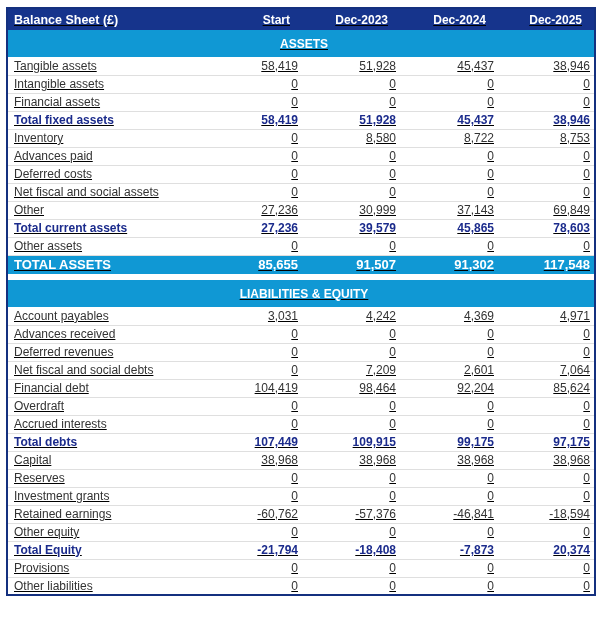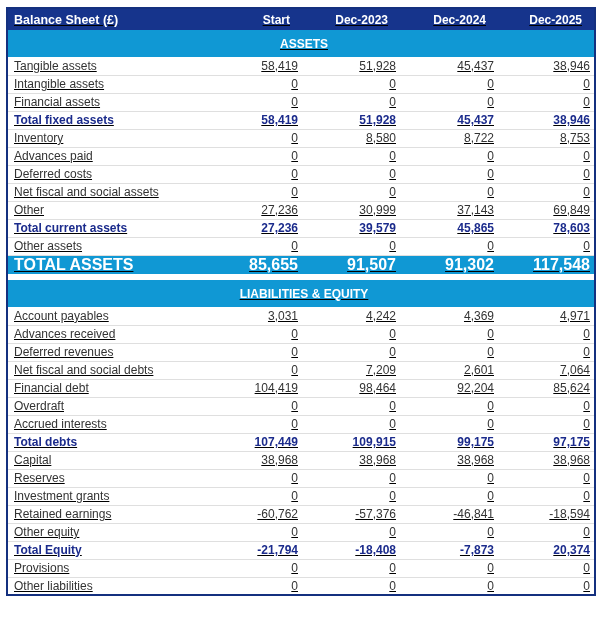--- a/index.html
+++ b/index.html
@@ -56,21 +56,21 @@
     background: #ffffff;
     border-bottom: 1px solid var(--row-divider);
   }
   tr.data-row td.label { text-align: left; padding-left: 6px; }
   tr.data-row td.val { text-align: right; padding-right: 4px; }
   tr.data-row.bold td { color: var(--total-text); font-weight: bold; }
   tr.total-row td {
     background: var(--band-bg);
     color: #ffffff;
     font-weight: bold;
-    font-size: 16px;
+    font-size: 13px;
     height: 19px;
   }
   tr.total-row td.label { text-align: left; padding-left: 6px; }
   tr.total-row td.val { text-align: right; padding-right: 4px; }
   tr.spacer-row td { height: 6px; background: #ffffff; border-bottom: none; }
 </style>
 </head>
 <body>
 
 <div class="wrap">

